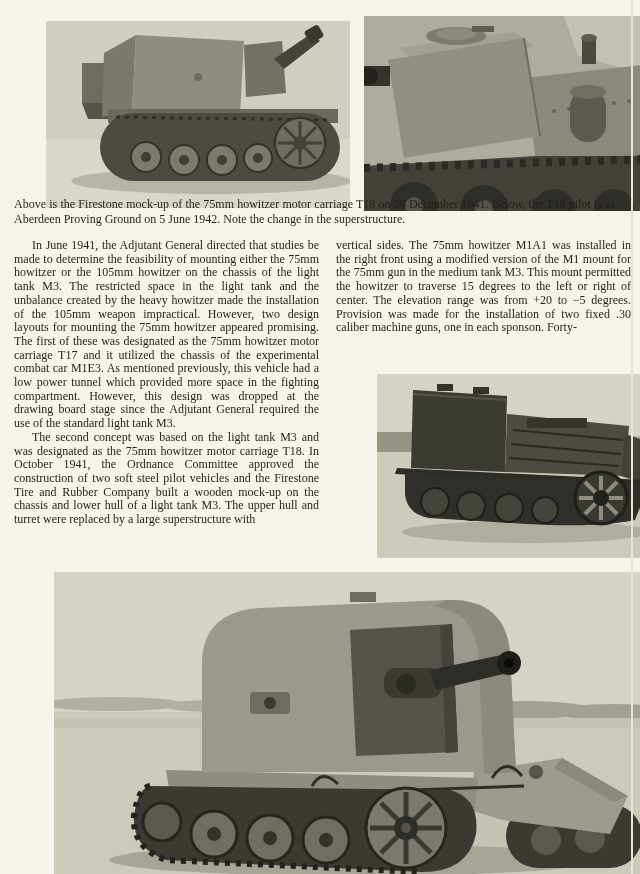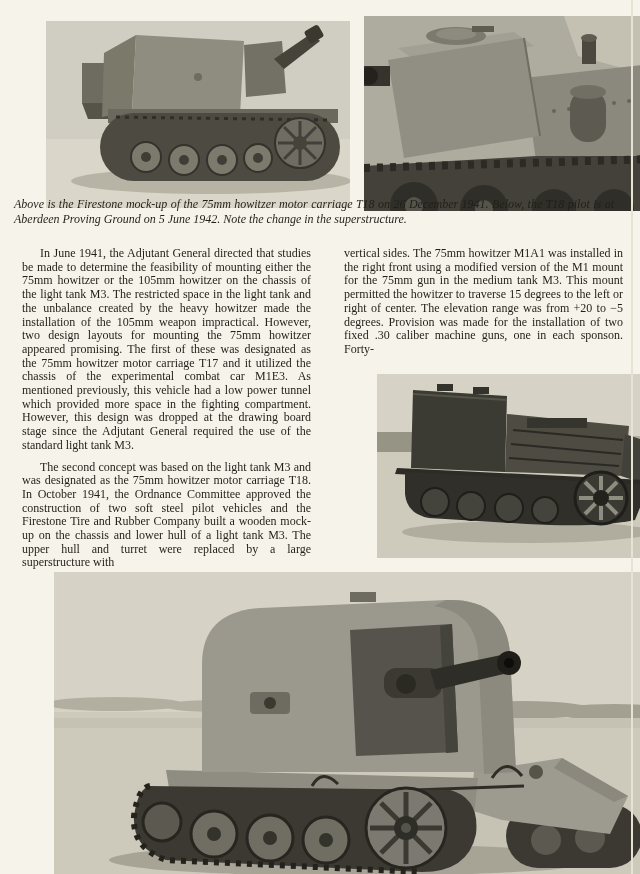--- a/index.html
+++ b/index.html
@@ -7,29 +7,29 @@
   .page{
     position:relative;width:640px;height:874px;
     background:#f5f3ea;
     font-family:"Liberation Serif", serif;
     color:#221f19;
   }
   .photo{position:absolute;overflow:hidden;background:#cfccc0;}
   .photo svg{display:block;}
   .caption{
     position:absolute;left:14px;top:197px;width:600px;margin:0;
-    font-size:12px;line-height:15px;text-align:justify;font-style:italic;
+    font-size:12px;line-height:15px;text-align:justify;
   }
   .col{
     position:absolute;top:239px;
     font-size:12px;line-height:13.7px;text-align:justify;
   }
   .col-left{left:14px;width:305px;}
   .col-right{left:336px;width:295px;}
-  .para{margin:8px;}
+  .para{margin:0;}
   .para.indent{text-indent:18px;}
   .page-edge{position:absolute;left:631px;top:0;width:2px;height:874px;background:#e6e2d4;}
   .photo-tl{left:6px;top:5px;width:304px;height:187px;}
   .photo-tr{left:324px;top:0;width:288px;height:195px;}
   .photo-mid{left:337px;top:358px;width:286px;height:184px;}
   .photo-bottom{left:14px;top:556px;width:612px;height:313px;}
 </style>
 </head>
 <body>
 

